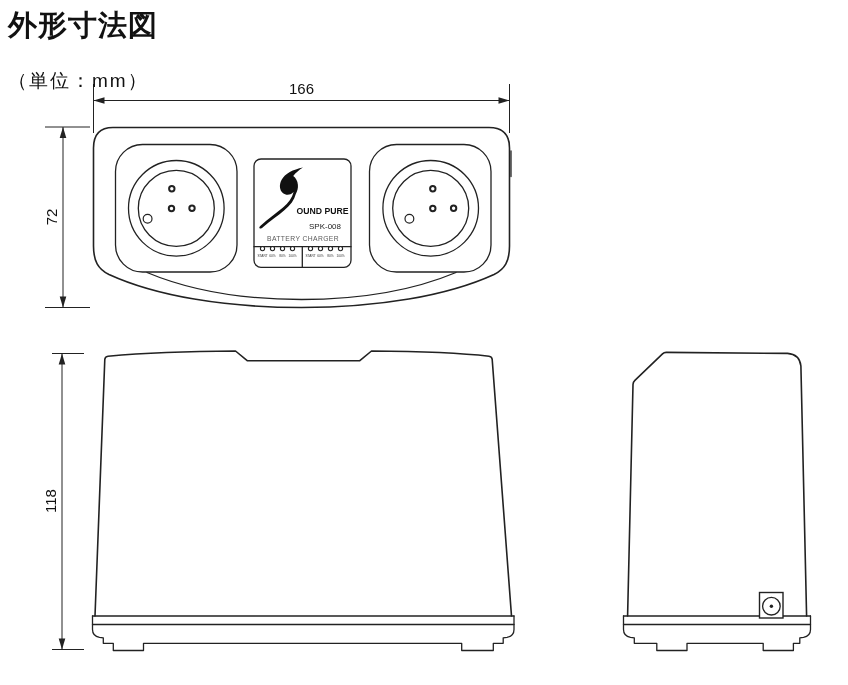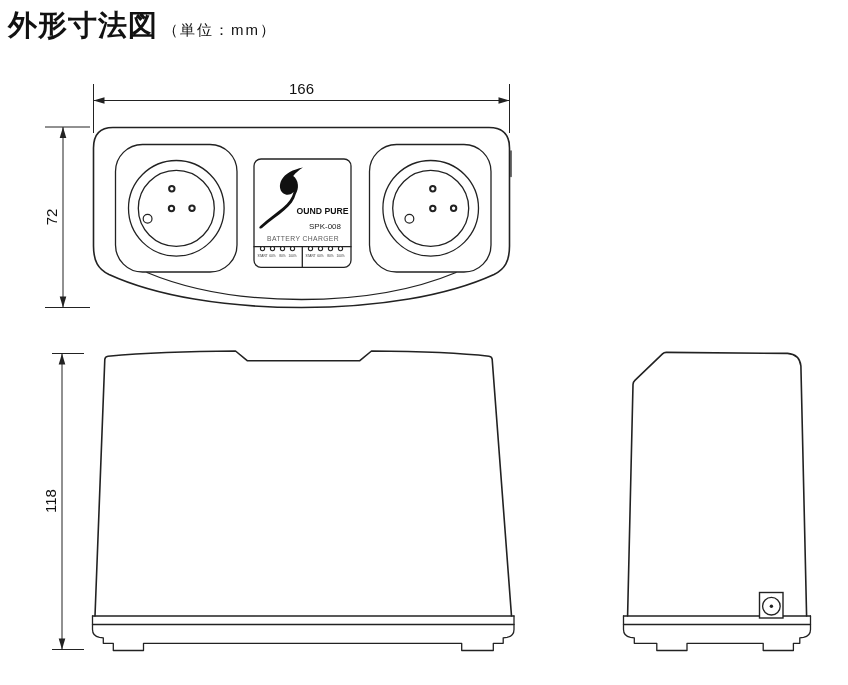--- a/index.html
+++ b/index.html
@@ -1,24 +1,24 @@
 <!DOCTYPE html>
 <html><head>
 <meta charset="utf-8">
 <style>
   html,body{margin:0;padding:0;background:#ffffff;}
   body{
     width:848px;height:685px;position:relative;overflow:hidden;
     font-family:"Liberation Sans","DejaVu Sans",sans-serif;color:#111;
   }
   .title-row{
-    position:absolute;top:6px;left:8px;display:flex;align-items:baseline;gap:5px;z-index:2;
+    position:absolute;top:6px;left:8px;display:flex;align-items:baseline;gap:22px;z-index:2;flex-direction:column;
   }
   .title-main{font-size:29px;font-weight:bold;letter-spacing:1px;color:#111;}
-  .title-unit{font-size:15px;font-weight:normal;letter-spacing:2px;color:#111;}
+  .title-unit{font-size:19px;font-weight:normal;letter-spacing:2px;color:#111;}
   svg{position:absolute;top:0;left:0;}
   .outline{fill:none;stroke:#222;stroke-width:1.6;stroke-linejoin:round;stroke-linecap:round;}
   .thin{fill:none;stroke:#222;stroke-width:1.3;stroke-linejoin:round;stroke-linecap:round;}
   .dim{stroke:#222;stroke-width:1;fill:none;}
   .dim-text{font-size:15px;fill:#111;}
   .arrow{fill:#222;stroke:none;}
   .hole{fill:#fff;stroke:#222;stroke-width:2;}
   .open-hole{fill:#fff;stroke:#222;stroke-width:1.2;}
   .led{fill:#fff;stroke:#222;stroke-width:1.1;}
   .led-label{font-size:3.2px;fill:#333;}

